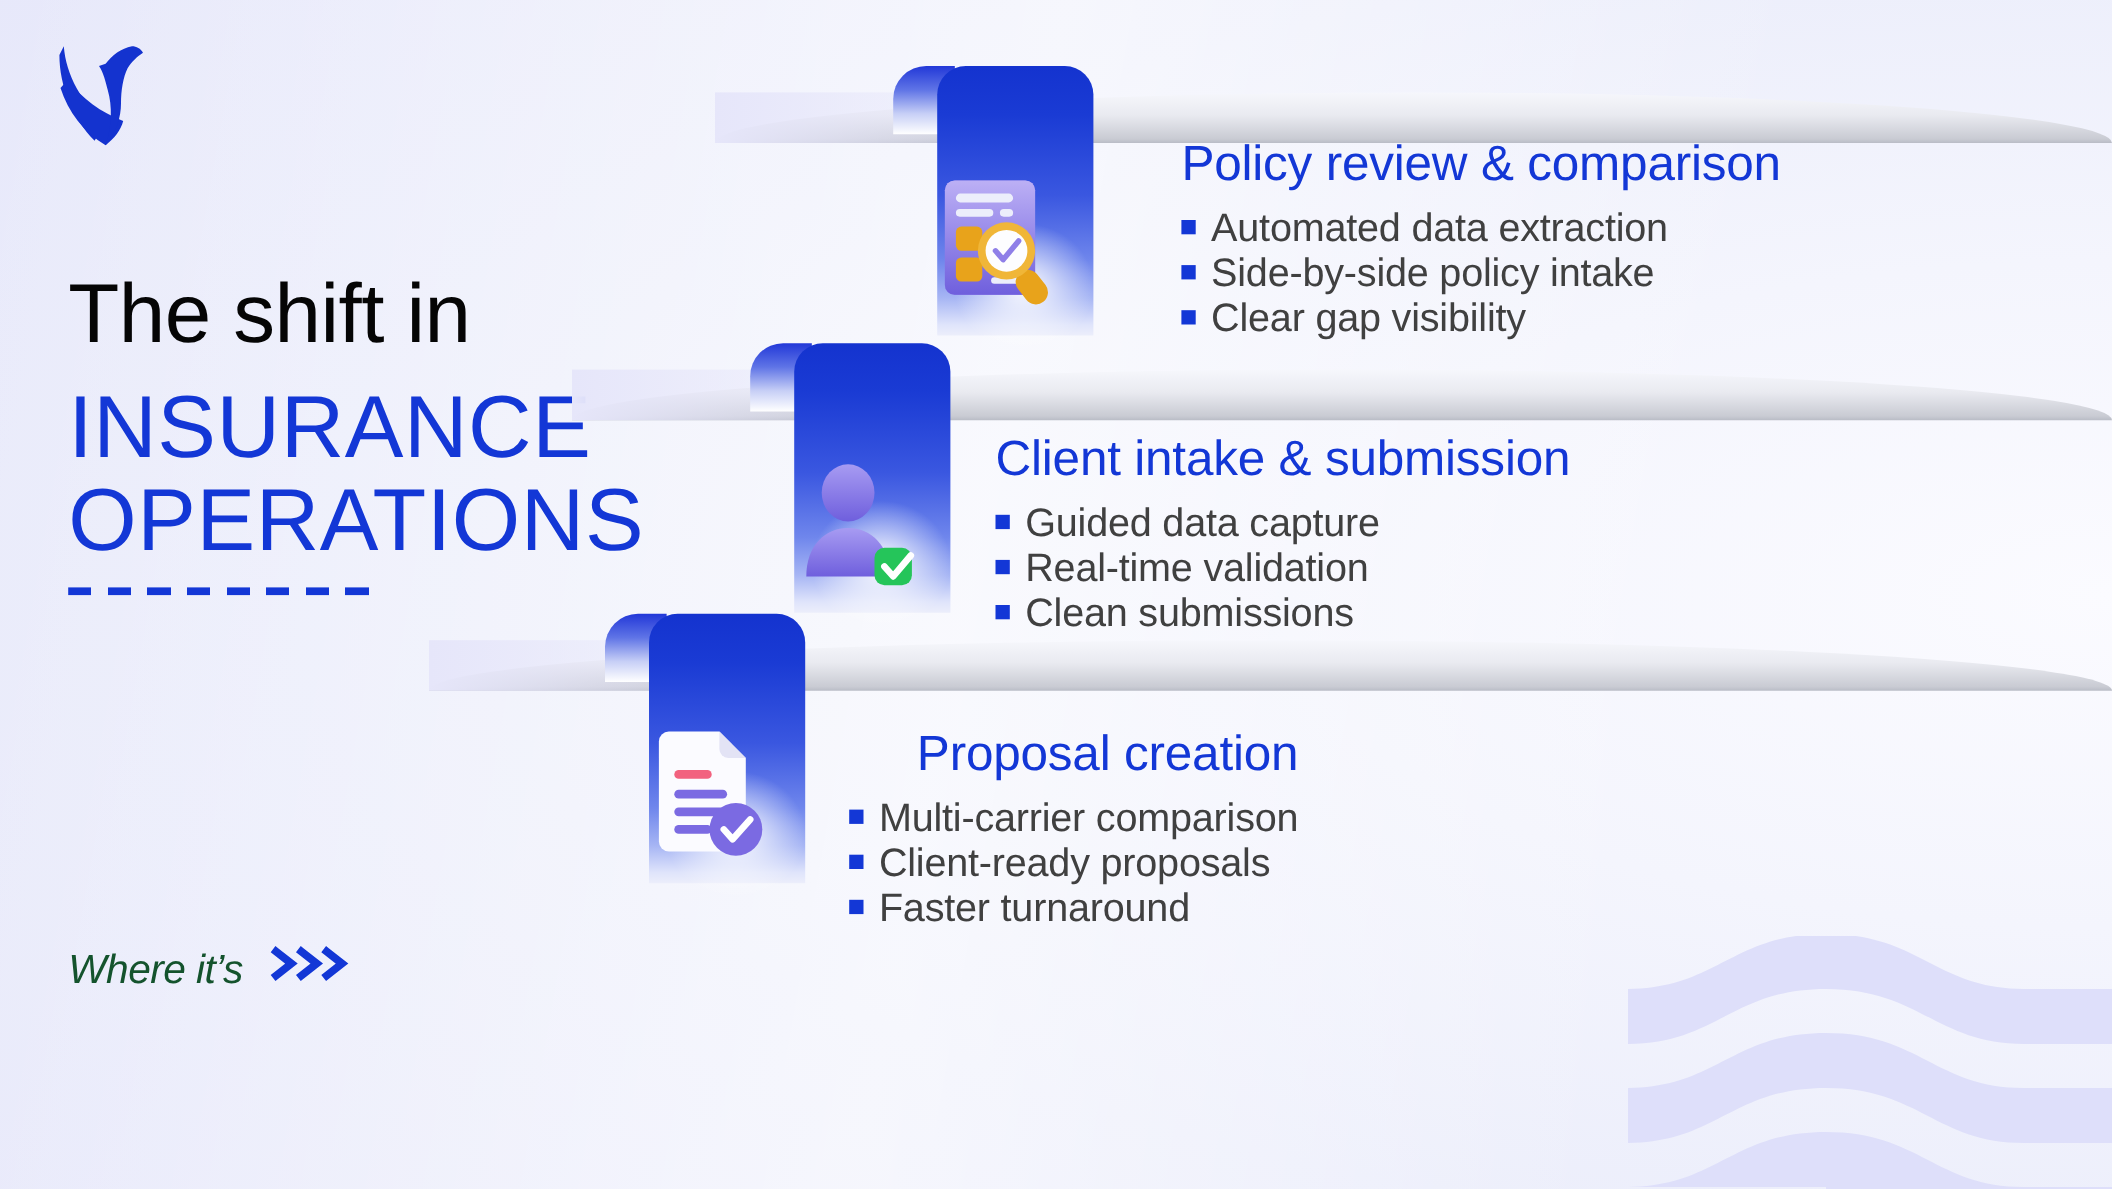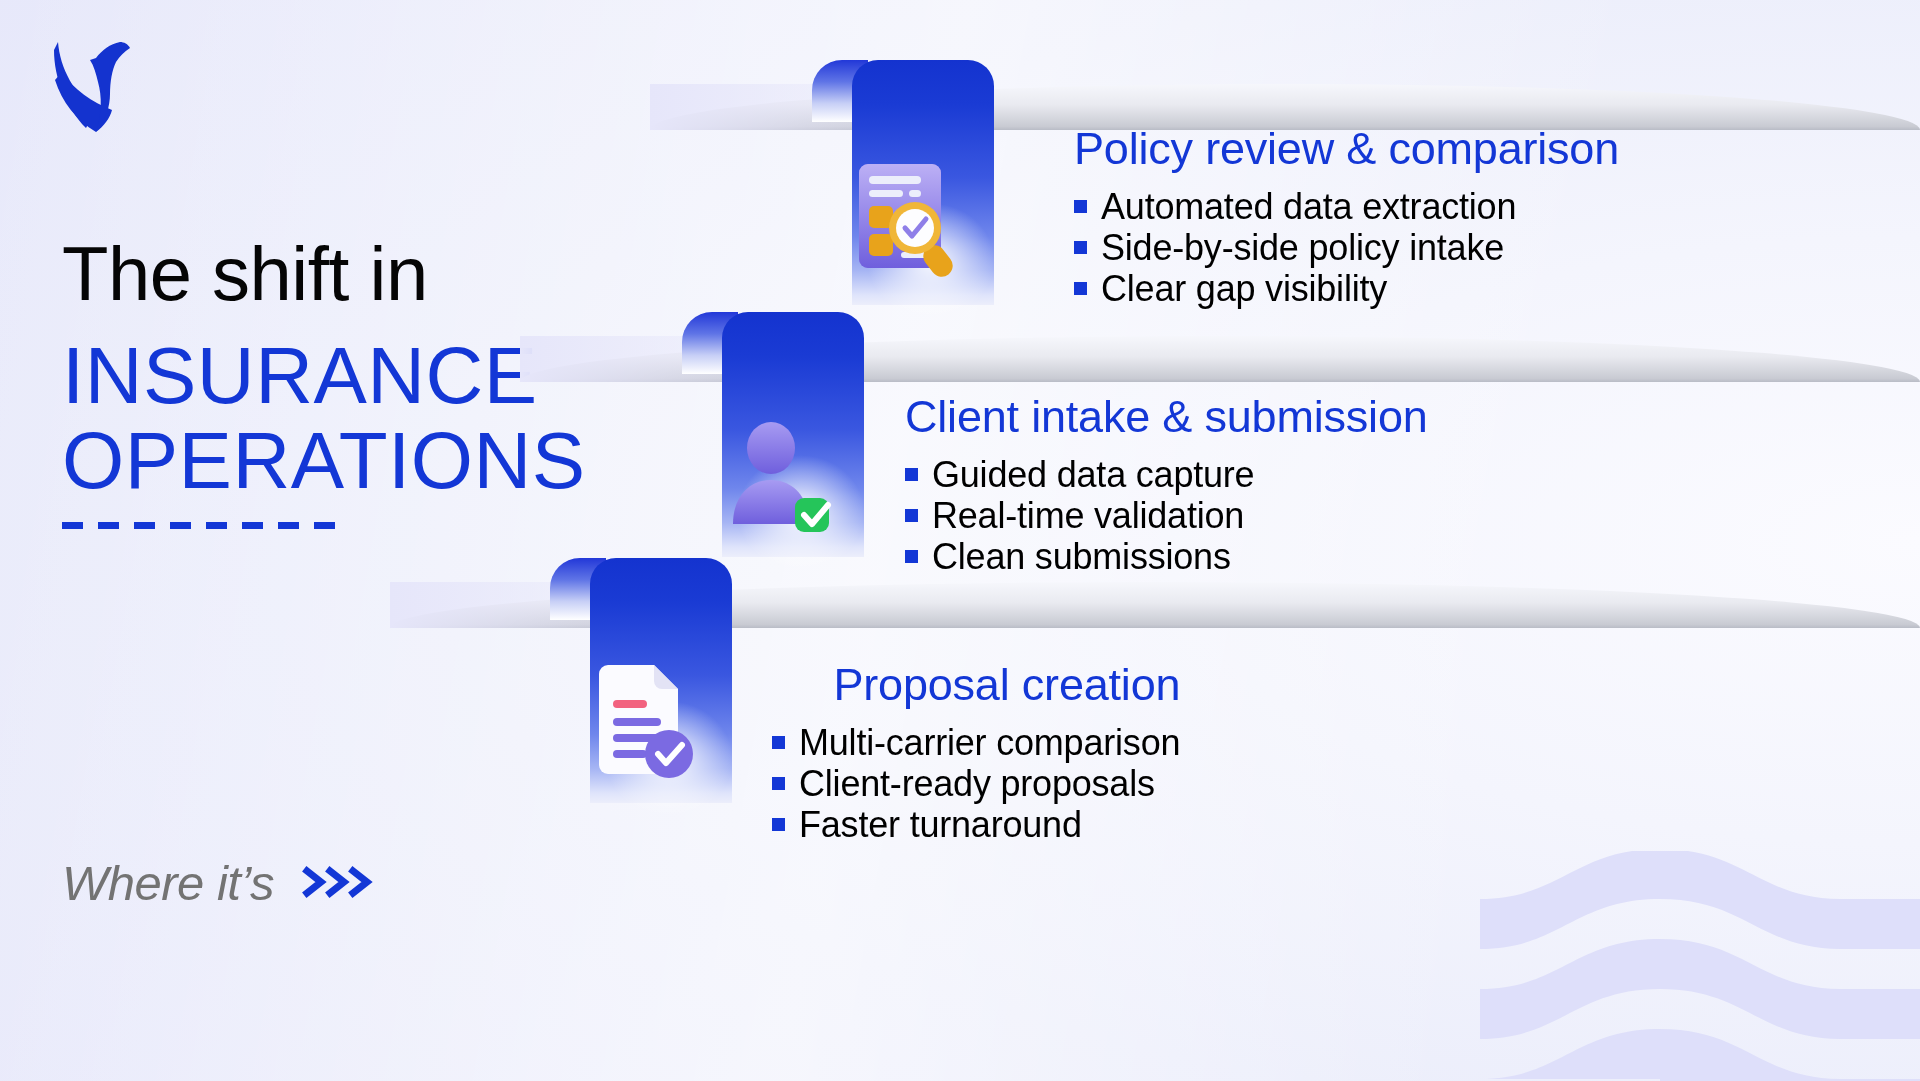--- a/index.html
+++ b/index.html
@@ -24,38 +24,38 @@
 
   
   .waves{ position:absolute; right:0; bottom:0; width:560px; height:230px; pointer-events:none; }
 
   
   .left{
     position:absolute; left:0; top:0; width:720px; height:1081px;
   }
   .logo{ position:absolute; left:40px; top:28px; width:110px; height:110px; }
 
-  .headline{ position:absolute; left:62px; top:236px; }
+  .headline{ position:absolute; left:62px; top:248px; }
   .h-line1{
     font-size:76px; line-height:1.0; color:#050505; font-weight:400;
     letter-spacing:-.5px;
   }
   .h-line2, .h-line3{
     font-size:80px; line-height:1.06; color:#1337d6; font-weight:400;
     letter-spacing:.5px;
   }
   .h-line2{ margin-top:22px; }
   .dashes{
     margin-top:18px; width:280px; height:7px;
     background:repeating-linear-gradient(to right,#1337d6 0 21px, transparent 21px 36px);
   }
 
   .kicker{ position:absolute; left:62px; top:856px; }
   .kicker-l1, .kicker-l2{
-    font-style:italic; font-size:49px; line-height:1.12; color:#737373; font-weight:400;
+    font-style:italic; font-size:37px; line-height:1.12; color:#14532d; font-weight:400;
     letter-spacing:-.5px; white-space:nowrap;
   }
   .chev-wrap{ display:inline-block; vertical-align:-2px; margin-left:14px; }
 
   
   .stage{ position:absolute; inset:0; }
 
   .shelf{ position:absolute; pointer-events:none; }
   .shelf-top{
     position:absolute; left:0; right:0; top:0; height:46px;
@@ -90,21 +90,21 @@
 
   
   .block{ position:absolute; }
   .block h2{
     color:#1337d6; font-weight:400; font-size:45px; line-height:1.1;
     white-space:nowrap; letter-spacing:-.2px;
   }
   .block ul{ list-style:none; margin-top:12px; }
   .block li{
     display:flex; align-items:baseline; gap:14px;
-    font-size:36px; line-height:1.14; color:#000000; font-weight:400;
+    font-size:36px; line-height:1.14; color:#404040; font-weight:400;
     white-space:nowrap; letter-spacing:-.2px;
   }
   .bullet{
     flex:0 0 auto; width:13px; height:13px; background:#1337d6;
     transform:translateY(-6px);
   }
   .ralign{ text-align:right; }
   .ralign h2{ text-align:right; }
   .ralign li{ justify-content:flex-start; }
 

